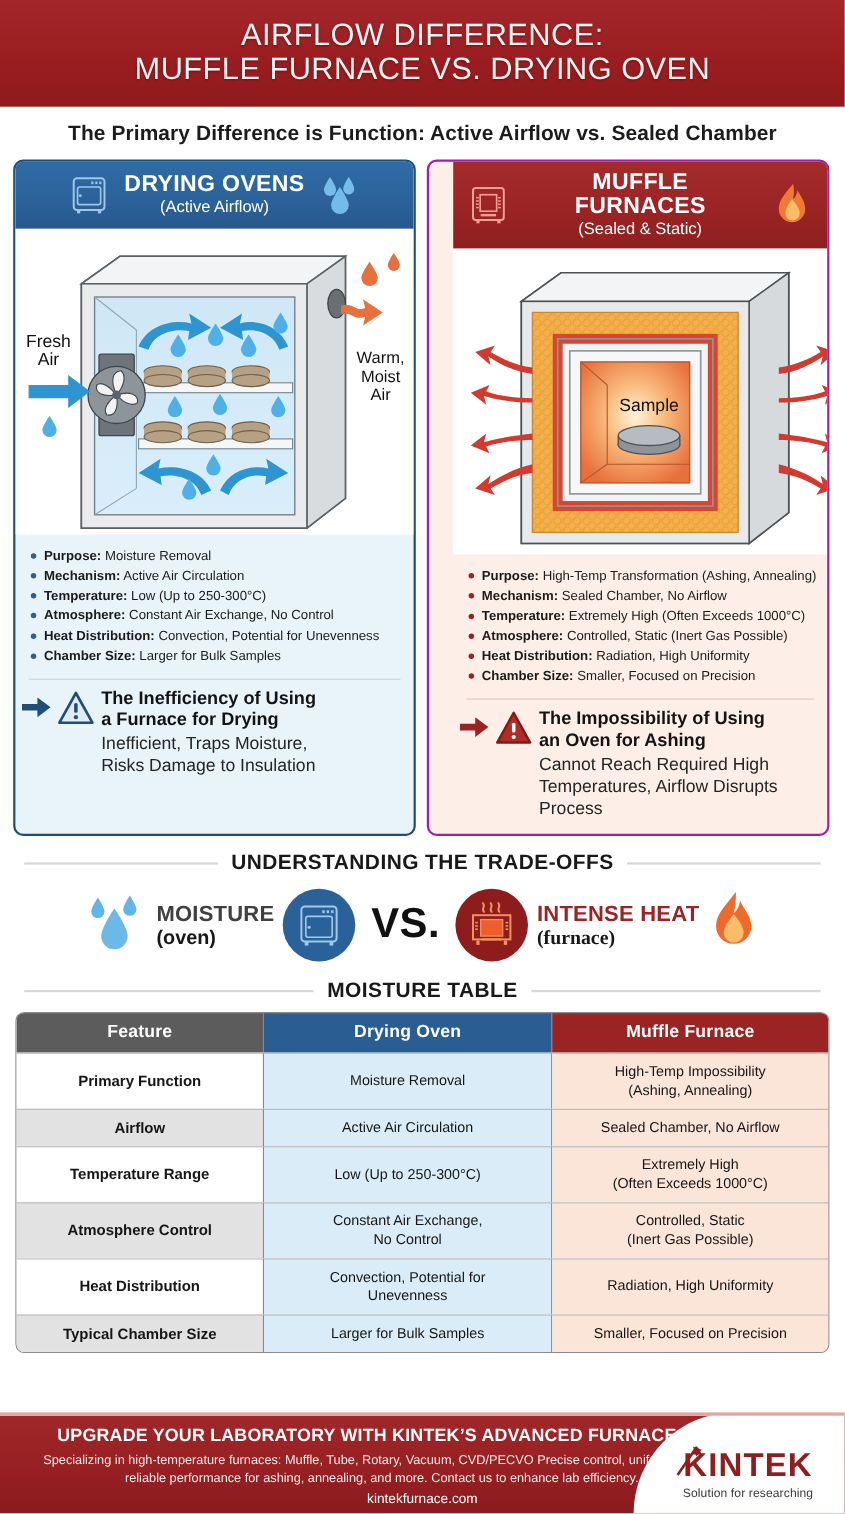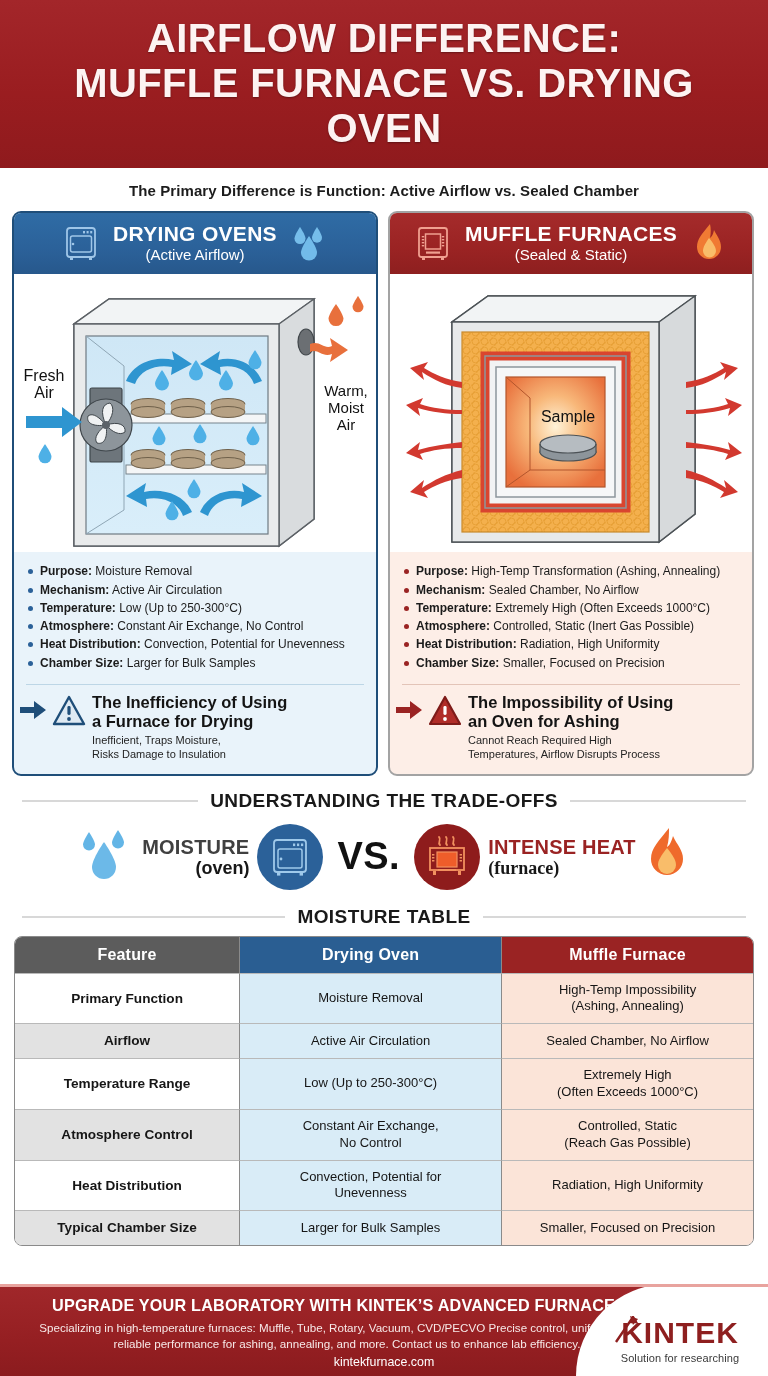--- a/index.html
+++ b/index.html
@@ -13,42 +13,42 @@
 
   
   .header {
     background: #9c1f21;
     background: linear-gradient(180deg,#a3262a 0%, #9a1d20 55%, #8f1a1d 100%);
     padding: 16px 20px 18px;
     text-align: center;
   }
   .header h1 {
     color: #fdf3f2;
-    font-size: 40px;
+    font-size: 28px;
     line-height: 1.12;
-    font-weight: bold;
+    font-weight: normal;
     letter-spacing: .4px;
     text-shadow: 0 1px 2px rgba(0,0,0,.35);
   }
   .header h1 .l2 { display:block; }
 
   .subtitle {
     text-align:center;
-    font-size: 15px;
+    font-size: 19px;
     font-weight: bold;
     color: #1c1c1c;
     padding: 14px 10px 12px;
     letter-spacing: .1px;
   }
 
   
   .panels { display:flex; gap: 10px; padding: 0 12px; align-items: stretch; }
   .panel { width: 366px; border-radius: 9px; overflow: hidden; position: relative; }
   .panel.blue  { border: 2px solid #1f4e79; background: #e9f3fa; }
-  .panel.red   { border: 2px solid #a3a3a3; background: #fdeee7; }
+  .panel.red   { border: 2px solid #a21caf; background: #fdeee7; padding-left: 22px; }
 
   .p-head {
     display:flex; align-items:center; justify-content:center; gap: 8px;
     padding: 8px 8px 9px; position: relative;
   }
   .p-head.blue { background: linear-gradient(180deg,#2f6ca5 0%, #2b6199 60%, #27588c 100%); }
   .p-head.red  { background: linear-gradient(180deg,#a52b2b 0%, #9a2323 60%, #8e1f1f 100%); }
   .p-head .titles { text-align:center; color: #fff; }
   .p-head .t1 { font-size: 21px; font-weight: bold; letter-spacing:.3px; line-height:1.05; }
   .p-head .t2 { font-size: 15px; line-height:1.15; margin-top:1px; }
@@ -75,37 +75,37 @@
   .panel.blue .divider { background: #bdd6e6; }
   .panel.red  .divider { background: #e3c4b8; }
 
   .callout { display:flex; align-items:flex-start; gap:6px; padding: 8px 10px 12px 6px; }
   .callout .arrow { flex:0 0 26px; padding-top: 8px; }
   .callout .warn  { flex:0 0 34px; padding-top: 2px; }
   .callout .ctext .ch {
     font-size: 16.5px; font-weight: bold; color:#141414; line-height:1.16;
   }
   .callout .ctext .cs {
-    font-size: 11px; color:#242424; line-height:1.25; margin-top: 3px;
+    font-size: 16px; color:#242424; line-height:1.25; margin-top: 3px;
   }
 
   
   .sec-title { display:flex; align-items:center; gap:12px; padding: 0 22px; margin-top: 14px; }
   .sec-title .rule { flex:1 1 auto; height: 2px; background: #d8d8d8; }
   .sec-title .st { font-size: 19px; font-weight: bold; color:#191919; letter-spacing:.4px; white-space:nowrap; }
 
   
   .tradeoffs {
     display:flex; align-items:center; justify-content:center; gap: 8px;
     padding: 12px 10px 10px;
   }
   .to-drops { display:flex; align-items:flex-end; }
   .to-lbl { line-height: 1.0; }
   .to-lbl .big { font-size: 20px; font-weight:bold; letter-spacing:.2px; }
-  .to-lbl .sm  { font-size: 18px; font-weight:bold; color:#171717; display:block; text-align:right; margin-top:2px;}
+  .to-lbl .sm  { font-size: 18px; font-weight:bold; color:#171717; display:block; text-align:left; margin-top:2px;}
   .to-lbl.blue .big { color:#404040; }
   .to-lbl.red  .big { color:#9a2323; }
   .to-lbl.red .sm { text-align:left;font-family:Liberation Serif, serif; }
   .circ { width: 66px; height: 66px; border-radius:50%; display:flex; align-items:center; justify-content:center; }
   .circ.blue { background:#2b6199; }
   .circ.red  { background:#8e1c1c; }
   .vs { font-size: 38px; font-weight: bold; color:#111; letter-spacing:.5px; padding: 0 6px;}
 
   
   .tbl-wrap { padding: 8px 14px 0; }
@@ -557,21 +557,21 @@
           </td>
         </tr>
         <tr>
           <td class="f w1">Atmosphere Control</td>
           <td class="w2">
             <span>Constant Air Exchange,</span><br>
             <span>No Control</span>
           </td>
           <td class="w3">
             <span>Controlled, Static</span><br>
-            <span>(Reach Gas Possible)</span>
+            <span>(Inert Gas Possible)</span>
           </td>
         </tr>
         <tr>
           <td class="f w1">Heat Distribution</td>
           <td class="w2">
             <span>Convection, Potential for</span><br>
             <span>Unevenness</span>
           </td>
           <td class="w3">Radiation, High Uniformity</td>
         </tr>

